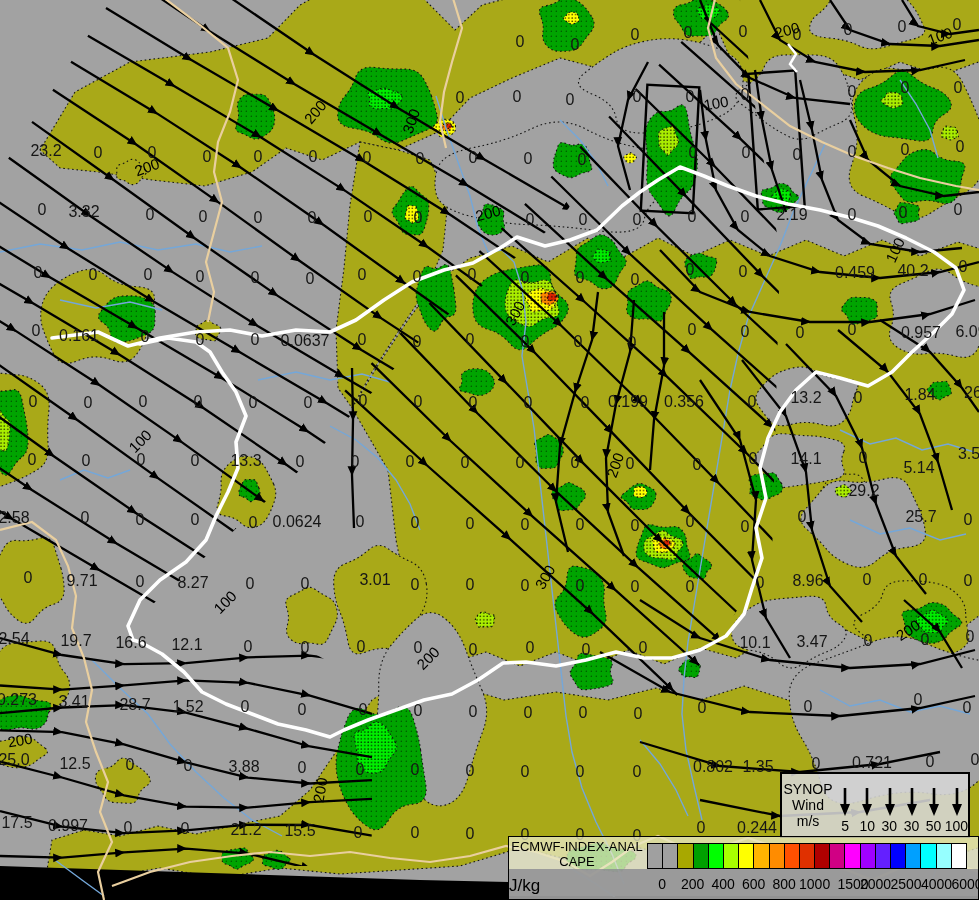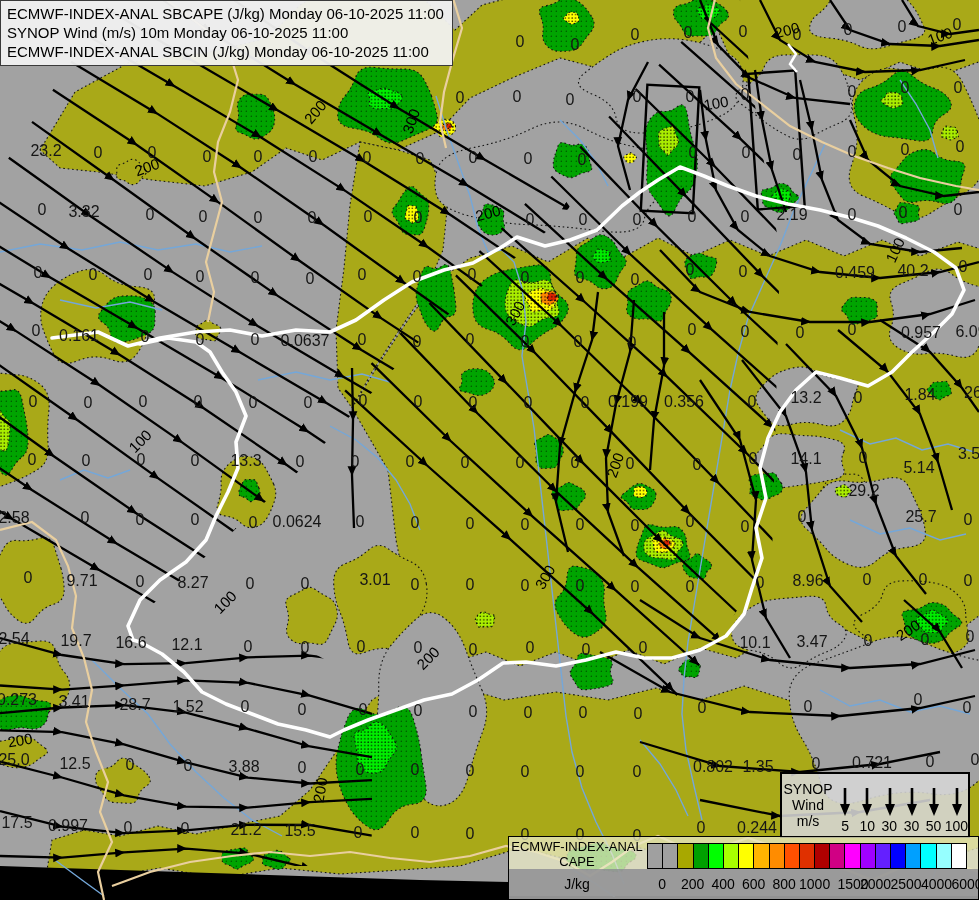--- a/index.html
+++ b/index.html
@@ -21,21 +21,21 @@
   .wind-speeds{font-size:14px;margin-top:-2px;}
   .cape-legend{position:absolute;left:508px;top:836px;width:471px;height:62px;box-sizing:border-box;
                border:1px solid #000;font-size:13px;color:#000;}
   .cape-top{position:absolute;left:0;top:0;width:100%;height:32px;background:rgba(232,232,196,.78);}
   .cape-source{position:absolute;left:0;top:2px;width:136px;text-align:center;}
   .cape-param{position:absolute;left:0;top:17px;width:136px;text-align:center;}
   .cape-bar{position:absolute;left:138px;top:6px;width:320px;height:26px;display:flex;}
   .cape-cell{flex:1;border:1px solid #000;border-right:none;}
   .cape-cell:last-child{border-right:1px solid #000;}
   .cape-bottom{position:absolute;left:0;top:32px;width:100%;height:30px;background:rgba(154,154,154,.95);}
-  .cape-unit{position:absolute;left:0;top:7px;width:136px;text-align:center;font-size:14px;}
+  .cape-unit{position:absolute;left:0;top:7px;width:136px;font-size:17px;}
   .cape-tick{position:absolute;top:7px;transform:translateX(-50%);font-size:14px;}
 </style>
 </head>
 <body>
 
 <div class="canvas">
   <svg id="mapsvg" width="979" height="900">
       <defs>
         <marker id="arr" viewBox="0 0 10 10" refX="8" refY="5" markerUnits="userSpaceOnUse" markerWidth="11" markerHeight="11" orient="auto">
           <path d="M0,1 L9,5 L0,9 Z" fill="#000"></path>
@@ -552,25 +552,20 @@
       <span class="contour-label" style="left: 428px; top: 658px; transform: translate(-50%, -50%) rotate(-45deg);">200</span>
       <span class="contour-label" style="left: 320px; top: 790px; transform: translate(-50%, -50%) rotate(-80deg);">200</span>
       <span class="contour-label" style="left: 20px; top: 740px; transform: translate(-50%, -50%) rotate(-10deg);">200</span>
       <span class="contour-label" style="left: 895px; top: 250px; transform: translate(-50%, -50%) rotate(-65deg);">100</span>
       <span class="contour-label" style="left: 908px; top: 630px; transform: translate(-50%, -50%) rotate(-33deg);">200</span>
       <span class="contour-label" style="left: 787px; top: 30px; transform: translate(-50%, -50%) rotate(-15deg);">200</span>
       <span class="contour-label" style="left: 940px; top: 36px; transform: translate(-50%, -50%) rotate(-20deg);">100</span>
       <span class="contour-label" style="left: 716px; top: 103px; transform: translate(-50%, -50%) rotate(-10deg);">100</span>
     </div>
 
-  <div class="title-box">
-    <div>ECMWF-INDEX-ANAL SBCAPE (J/kg) Monday 06-10-2025 11:00</div>
-    <div>SYNOP Wind (m/s) 10m Monday 06-10-2025 11:00</div>
-    <div>ECMWF-INDEX-ANAL SBCIN (J/kg) Monday 06-10-2025 11:00</div>
-  </div>
 
   <div class="wind-legend">
     <div class="wind-left">
       <span>SYNOP</span>
       <span>Wind</span>
       <span>m/s</span>
     </div>
     <div class="wind-right">
       <div class="wind-arrows" id="wind-arrows">
           <span><svg width="16" height="32">

